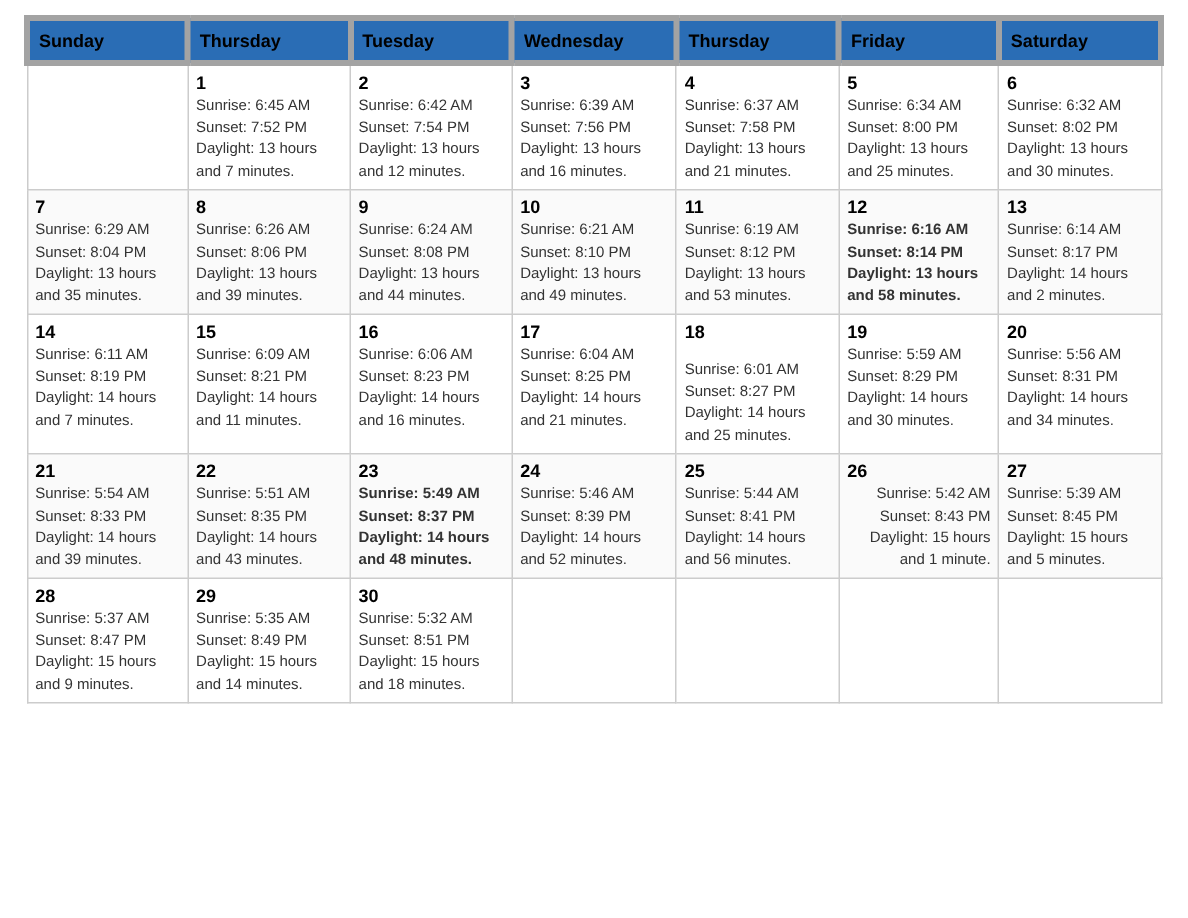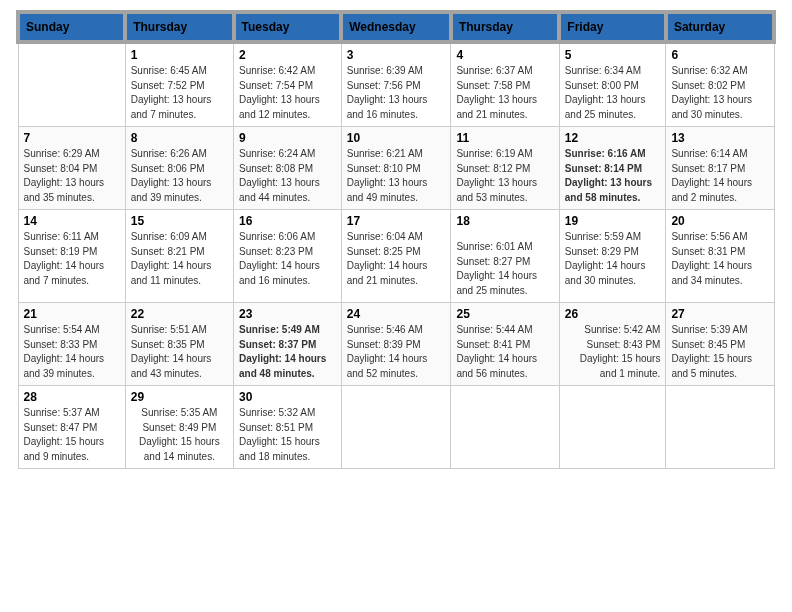--- a/index.html
+++ b/index.html
@@ -308,21 +308,21 @@
         <tr>
           <td>
             <div class="day-num">28</div>
             <div class="day-info" style="white-space: pre-line;">Sunrise: 5:37 AM
 Sunset: 8:47 PM
 Daylight: 15 hours
 and 9 minutes.</div>
           </td>
           <td>
             <div class="day-num">29</div>
-            <div class="day-info" style="white-space: pre-line; text-align: center;">Sunrise: 5:35 AM
+            <div class="day-info" style="white-space: pre-line;">Sunrise: 5:35 AM
 Sunset: 8:49 PM
 Daylight: 15 hours
 and 14 minutes.</div>
           </td>
           <td>
             <div class="day-num">30</div>
             <div class="day-info" style="white-space: pre-line;">Sunrise: 5:32 AM
 Sunset: 8:51 PM
 Daylight: 15 hours
 and 18 minutes.</div>

